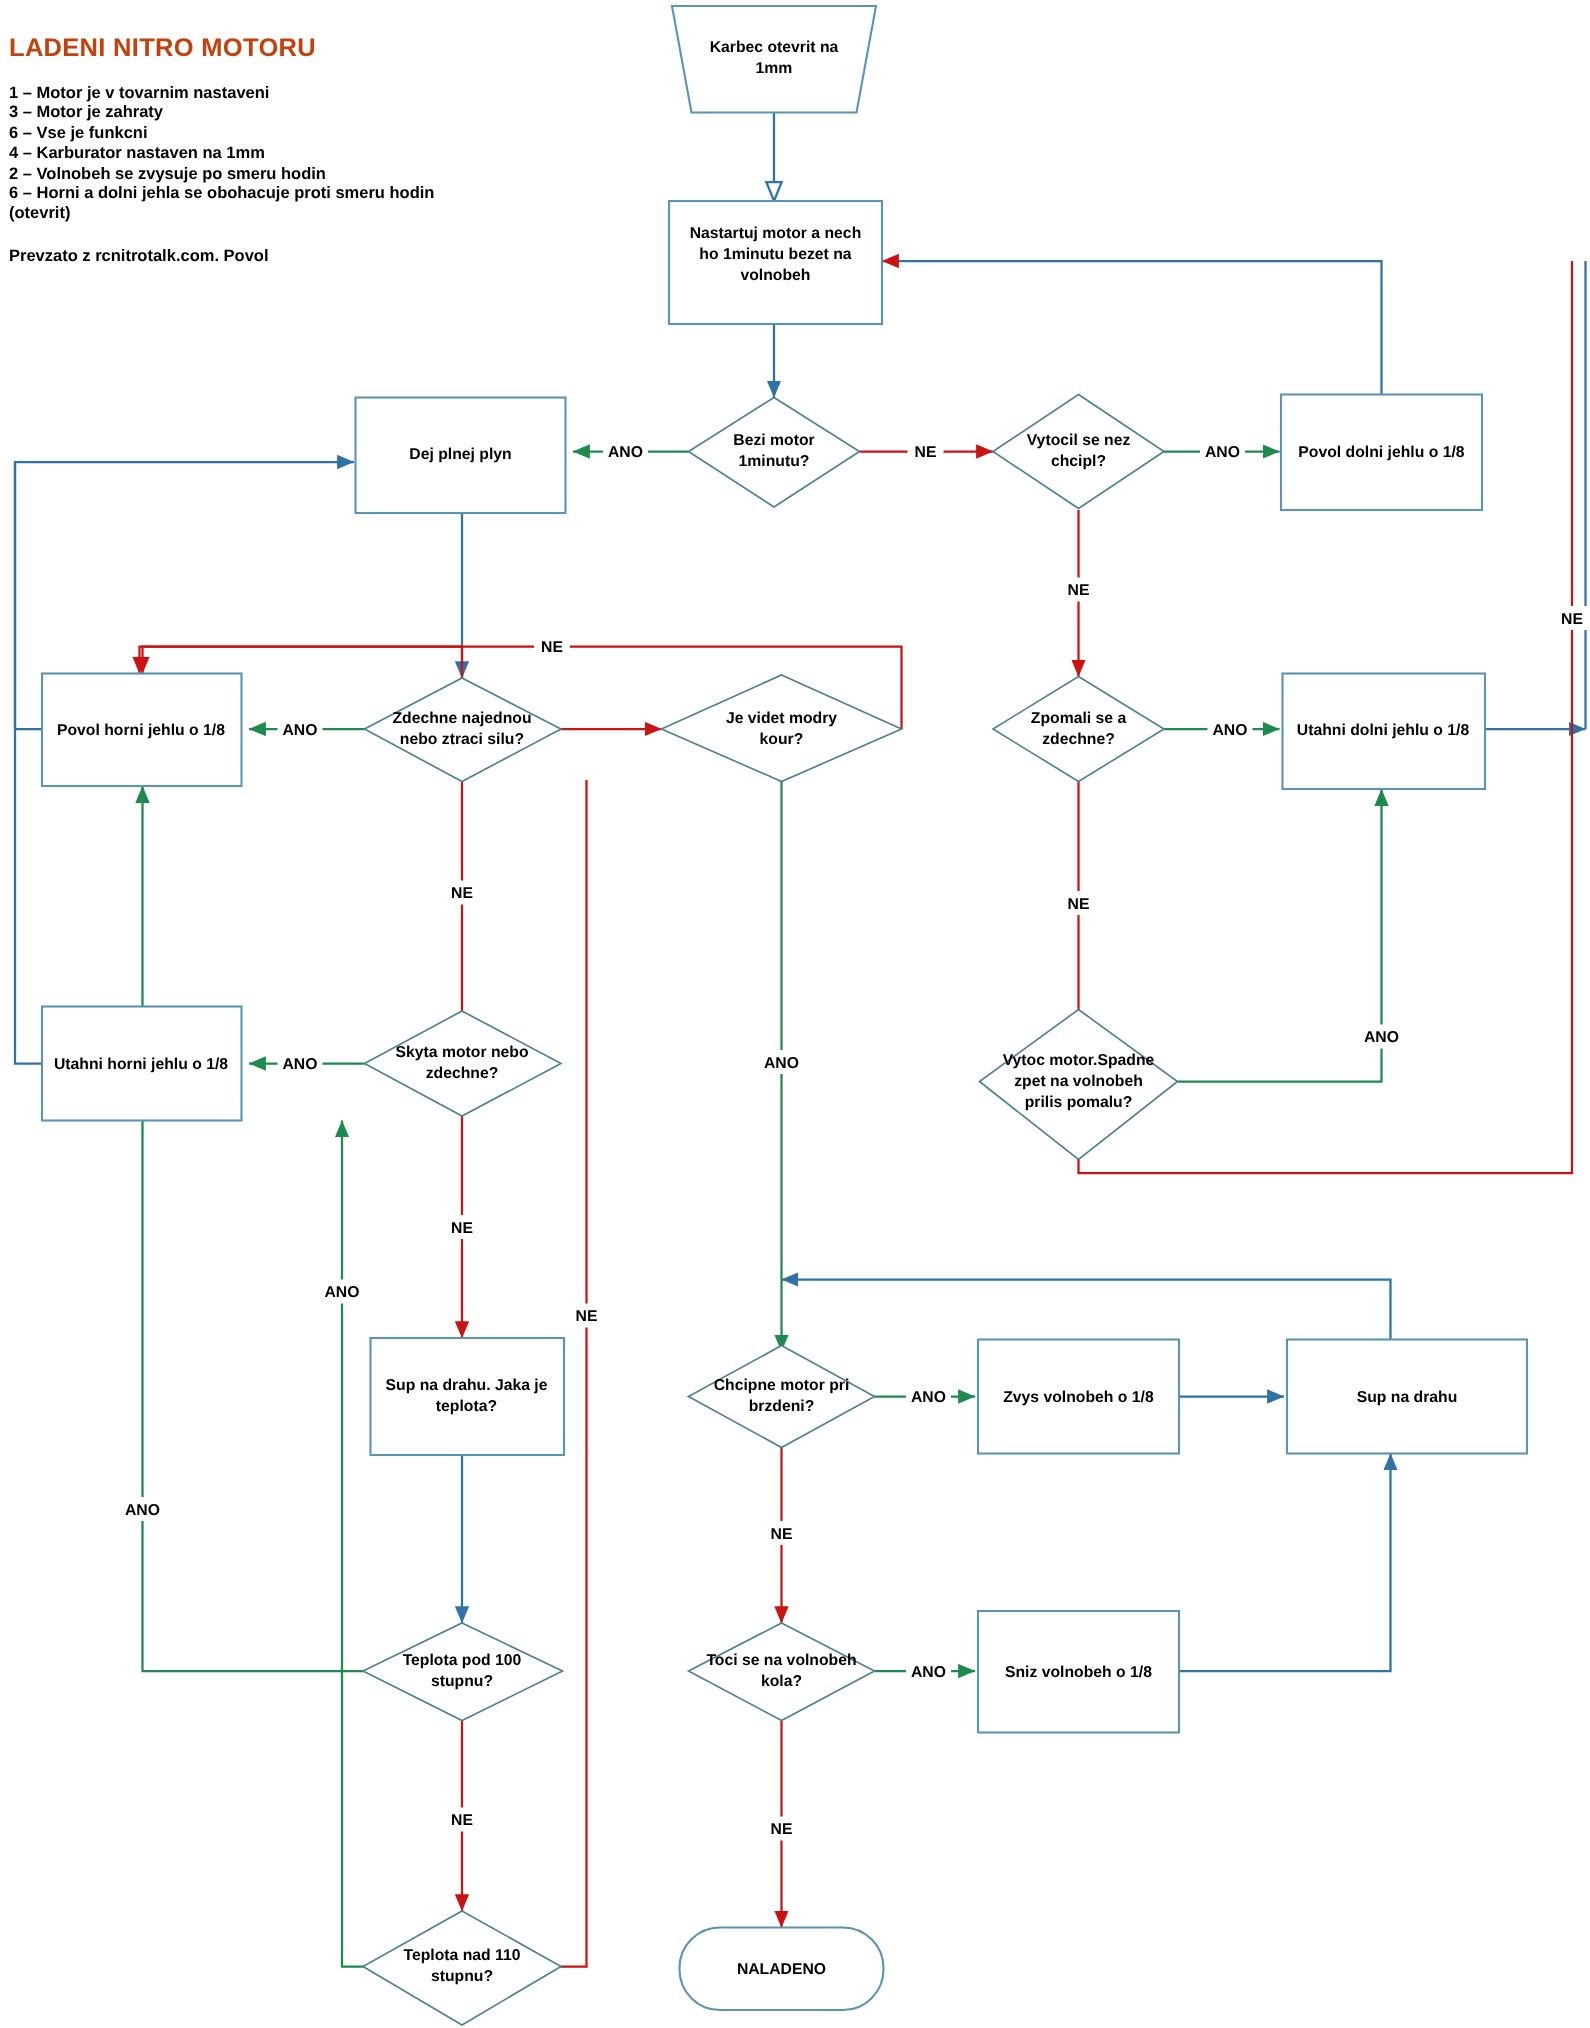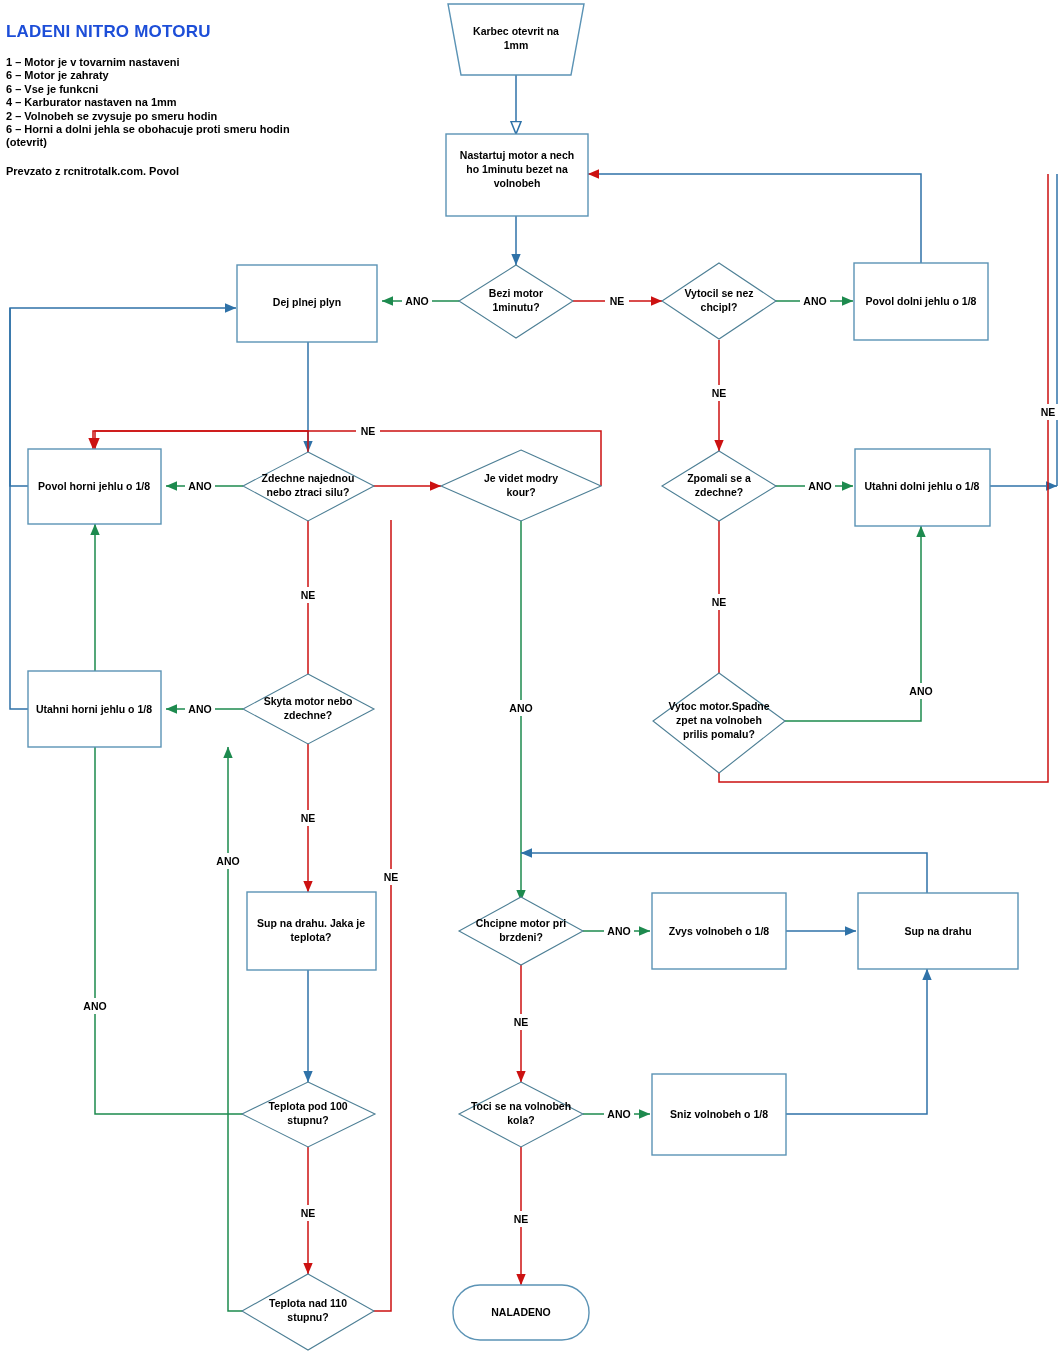--- a/index.html
+++ b/index.html
@@ -16,21 +16,21 @@
   }
   #legend {
     position: absolute;
     left: 6px;
     top: 22px;
     width: 330px;
   }
   #legend .title {
     font-size: 17px;
     font-weight: bold;
-    color: #1d4ed8;
+    color: #c2410c;
     letter-spacing: 0.2px;
     margin-bottom: 14px;
   }
   #legend .line {
     font-size: 11px;
     font-weight: bold;
     color: #000;
     line-height: 13.4px;
     white-space: pre;
   }
@@ -75,21 +75,21 @@
   .edge-green { fill: none; stroke: #1d8a4e; stroke-width: 1.5; }
   .edge-red { fill: none; stroke: #cc1111; stroke-width: 1.5; }
   .lbl-bg { fill: #ffffff; }
 </style>
 </head>
 <body>
 
 <div id="legend">
   <div class="title">LADENI NITRO MOTORU</div>
   <div class="line">1 – Motor je v tovarnim nastaveni</div>
-  <div class="line">6 – Motor je zahraty</div>
+  <div class="line">3 – Motor je zahraty</div>
   <div class="line">6 – Vse je funkcni</div>
   <div class="line">4 – Karburator nastaven na 1mm</div>
   <div class="line">2 – Volnobeh se zvysuje po smeru hodin</div>
   <div class="line">6 – Horni a dolni jehla se obohacuje proti smeru hodin</div>
   <div class="line">(otevrit)</div>
   <div class="credit">Prevzato z rcnitrotalk.com. Povol</div>
 </div>
 
 <svg id="flow" width="1060" height="1352" viewBox="0 0 1060 1352">
   <defs>

